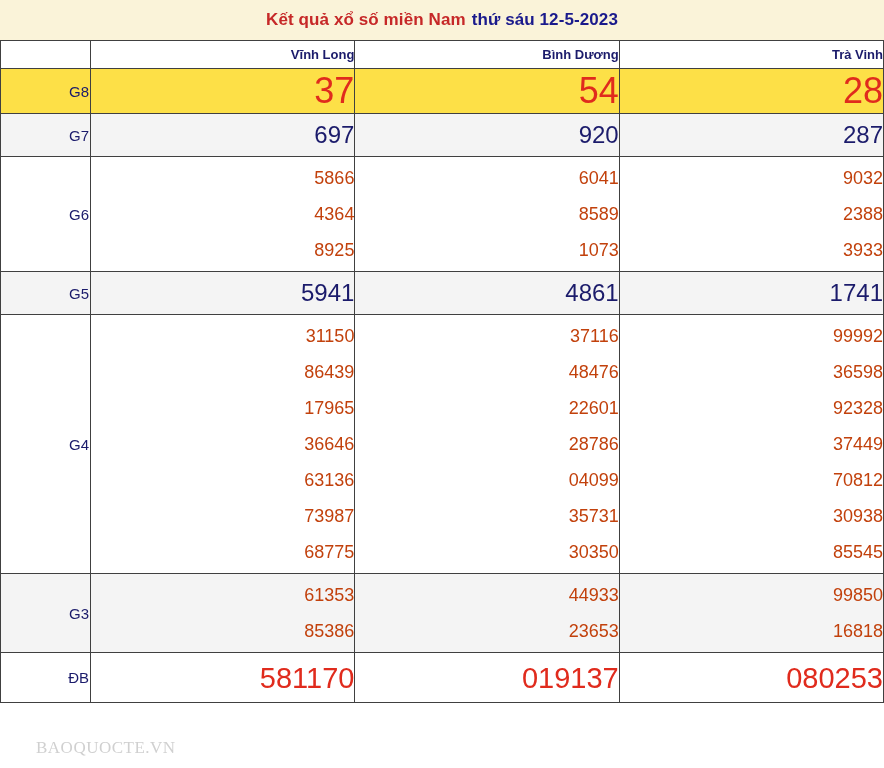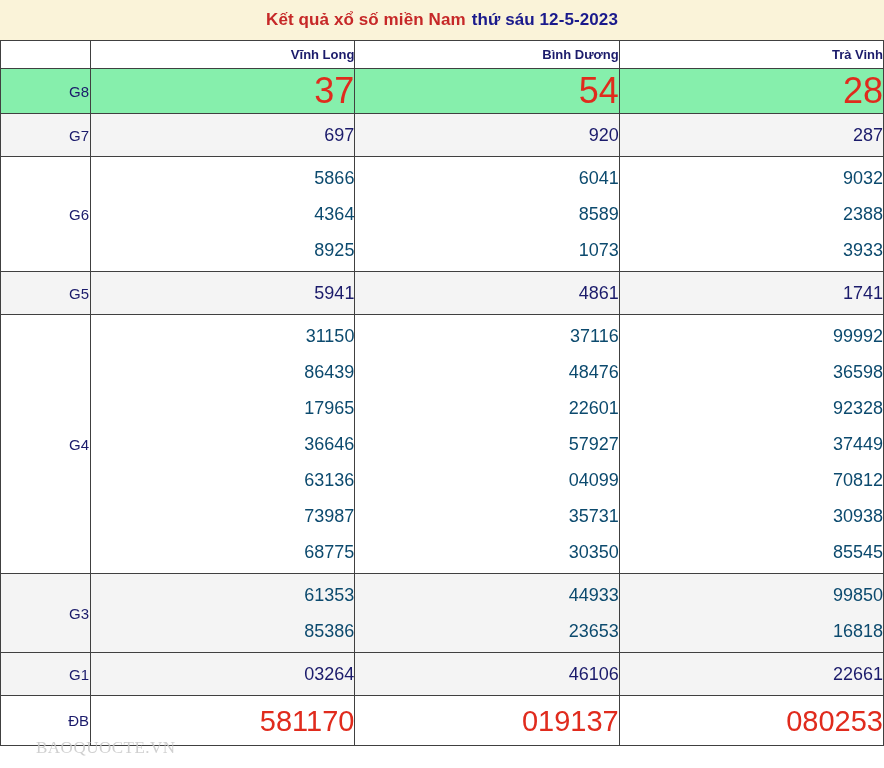--- a/index.html
+++ b/index.html
@@ -62,41 +62,41 @@
     font-weight: bold;
     color: #1a2ea0;
     padding: 4px 0;
   }
   .prize-label {
     font-size: 15px;
     color: #1b1b6b;
     background: #ffffff;
   }
   .cell-num {
-    font-size: 18px;
+    font-size: 24px;
     color: #1b1b6b;
     line-height: 36px;
     padding: 3px 0;
   }
-  .band-g8 td { background: #86efac; height: 44px; padding-left: 8px; }
+  .band-g8 td { background: #fde047; height: 44px; padding-left: 8px; }
   .band-g8 .cell-num {
     font-size: 36px;
     color: #e02b1d;
     font-weight: normal;
     line-height: 38px;
   }
   .band-alt td { background: #f4f4f4; }
   .band-white td { background: #ffffff; }
   .cell-multi {
     padding: 3px 0;
   }
   .cell-multi div {
     font-size: 18px;
     line-height: 36px;
-    color: #0c4a6e;
+    color: #c2410c;
   }
   .band-db td { background: #ffffff; height: 50px; }
   .band-db .cell-num {
     font-size: 29px;
     color: #e02b1d;
     line-height: 42px;
   }
   .watermark {
     position: absolute;
     left: 36px;
@@ -178,21 +178,21 @@
             <div>17965</div>
             <div>36646</div>
             <div>63136</div>
             <div>73987</div>
             <div>68775</div>
           </td>
           <td class="cell-multi">
             <div>37116</div>
             <div>48476</div>
             <div>22601</div>
-            <div>57927</div>
+            <div>28786</div>
             <div>04099</div>
             <div>35731</div>
             <div>30350</div>
           </td>
           <td class="cell-multi">
             <div>99992</div>
             <div>36598</div>
             <div>92328</div>
             <div>37449</div>
             <div>70812</div>
@@ -208,26 +208,20 @@
           </td>
           <td class="cell-multi">
             <div>44933</div>
             <div>23653</div>
           </td>
           <td class="cell-multi">
             <div>99850</div>
             <div>16818</div>
           </td>
         </tr>
-        <tr class="band-alt">
-          <td class="prize-label">G1</td>
-          <td class="cell-num">03264</td>
-          <td class="cell-num">46106</td>
-          <td class="cell-num">22661</td>
-        </tr>
         <tr class="band-db">
           <td class="prize-label">ĐB</td>
           <td class="cell-num">581170</td>
           <td class="cell-num">019137</td>
           <td class="cell-num">080253</td>
         </tr>
       </tbody>
   </table>
 
   <div class="watermark">BAOQUOCTE.VN</div>

